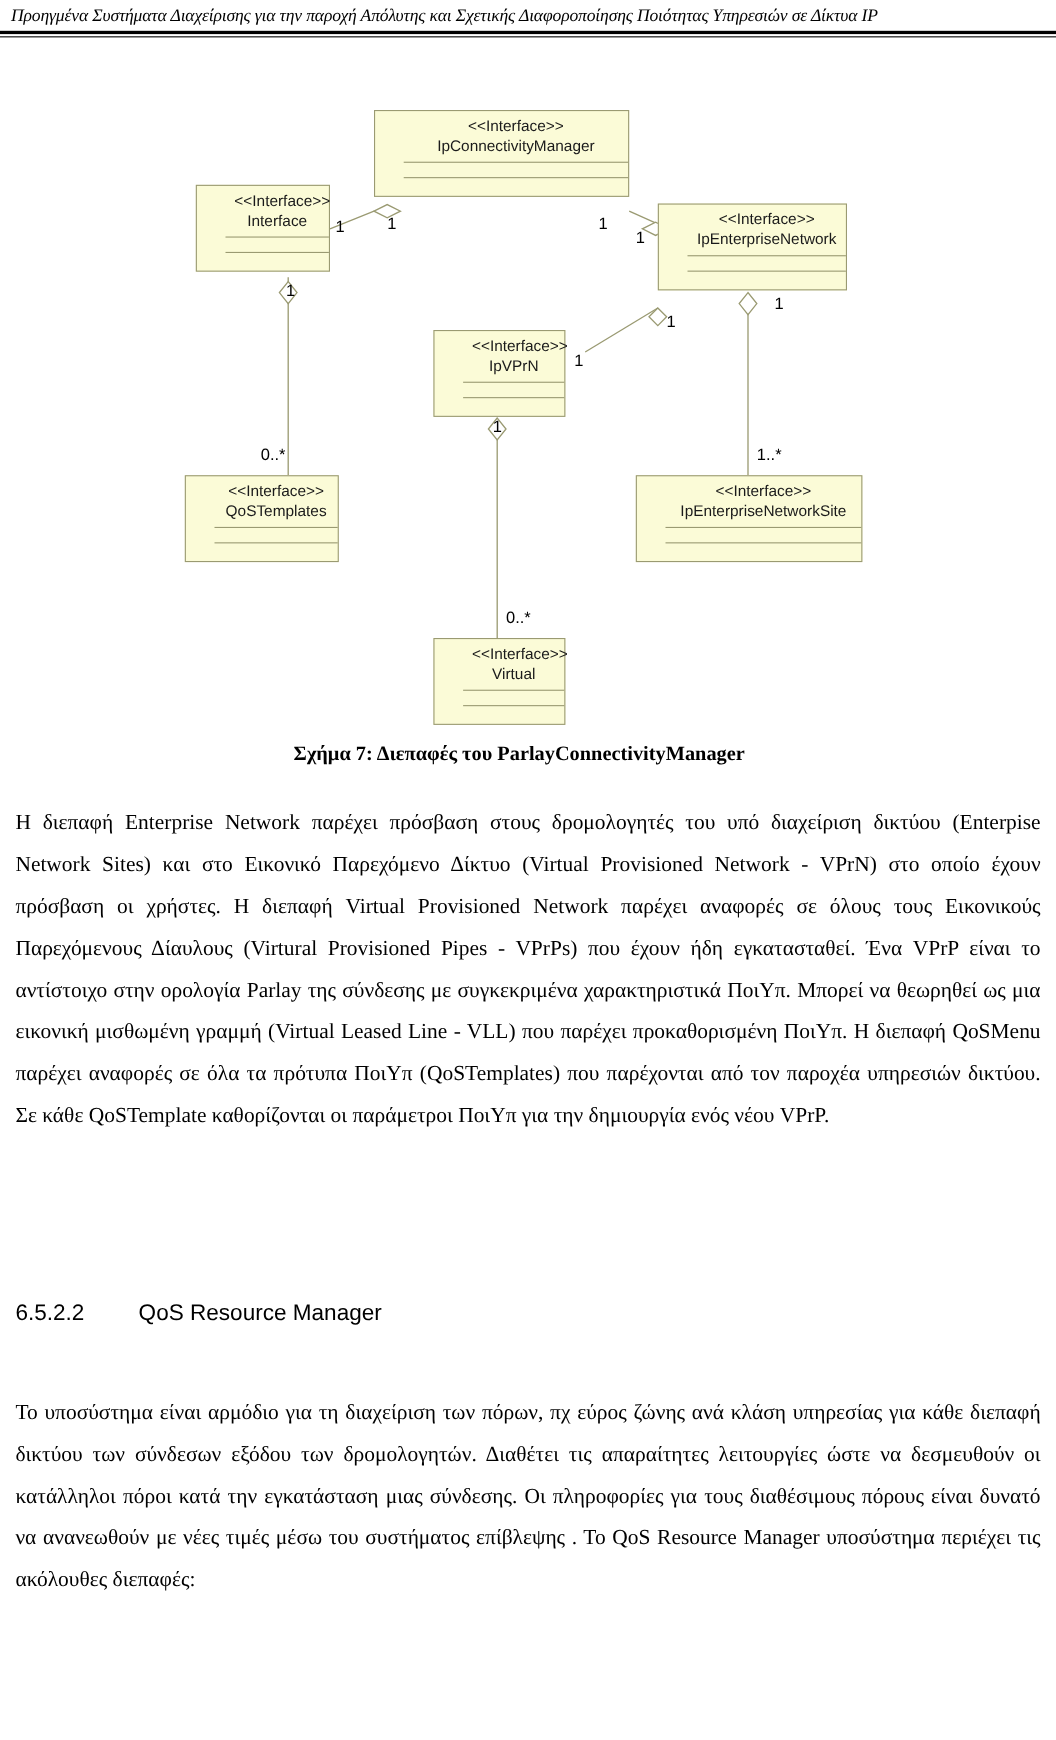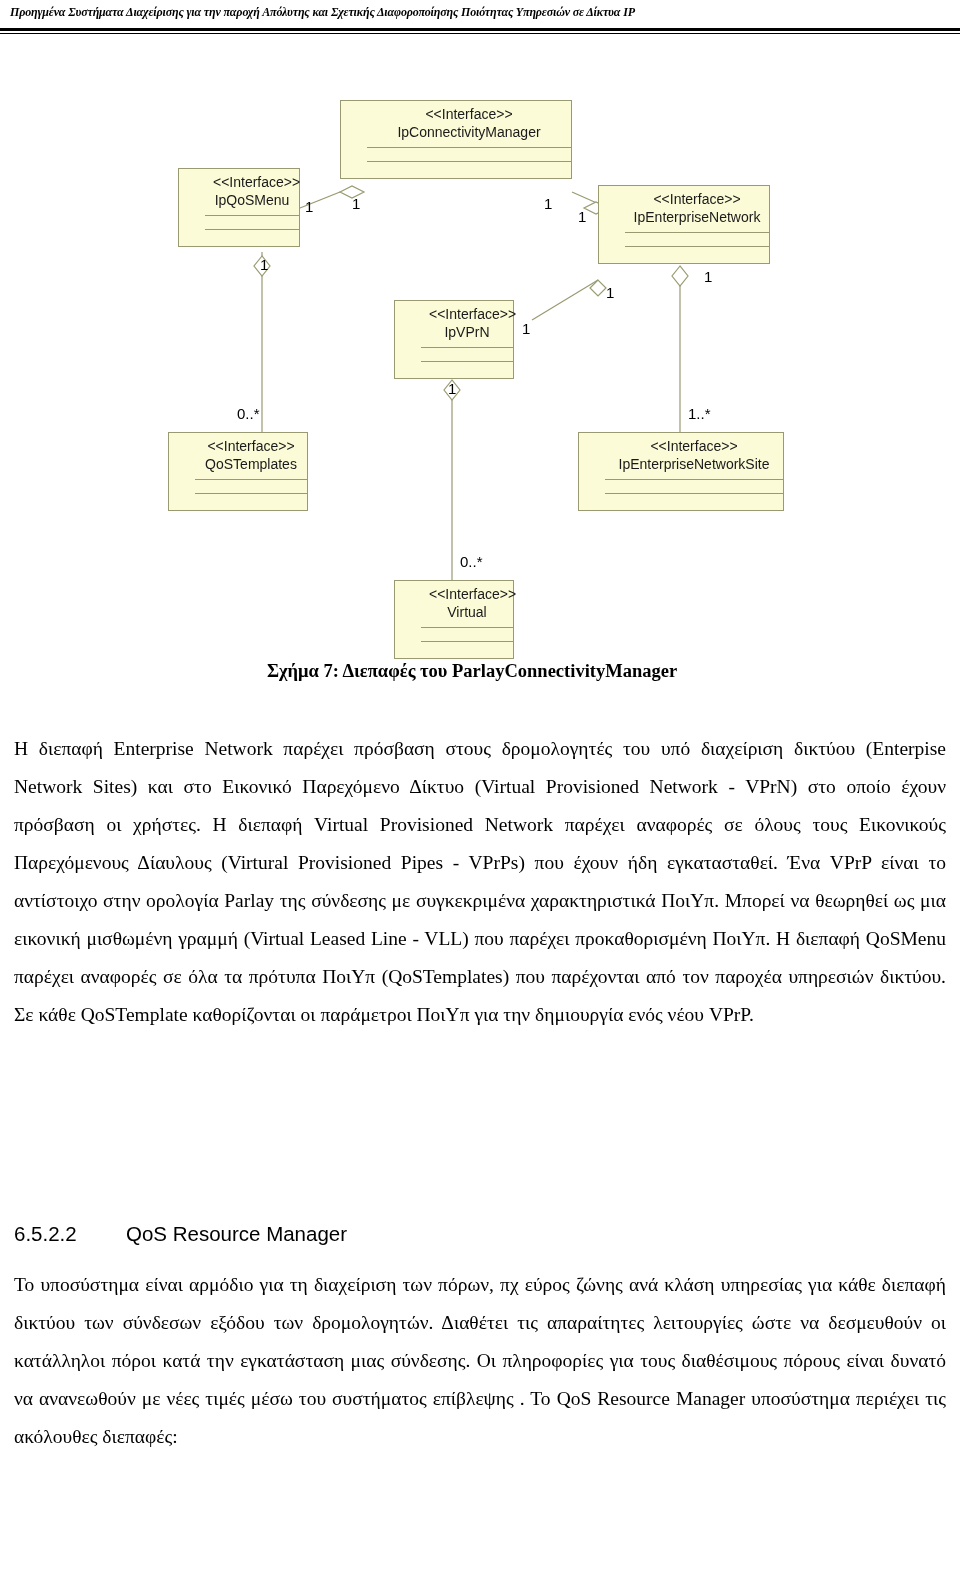--- a/index.html
+++ b/index.html
@@ -20,23 +20,23 @@
   #running-header {
     position: absolute;
     left: 0;
     top: 0;
     width: 960px;
     box-sizing: border-box;
     padding: 6px 8px 4px 10px;
   }
   #running-header .hdr-text {
     font-family: "Liberation Serif", serif;
-    font-weight: bold;
+    font-weight: normal;
     font-style: italic;
-    font-size: 12px;
+    font-size: 16px;
     letter-spacing: -0.15px;
     white-space: nowrap;
     line-height: 1.1;
   }
   #header-rule {
     position: absolute;
     left: 0;
     top: 28px;
     width: 960px;
     height: 3px;
@@ -93,21 +93,21 @@
     position: absolute;
     left: 0; top: 0;
     width: 960px; height: 580px;
     pointer-events: none;
   }
 
   
   #figure-caption {
     position: absolute;
     left: 0;
-    top: 661px;
+    top: 676px;
     width: 944px;
     text-align: center;
     font-family: "Liberation Serif", serif;
     font-weight: bold;
     font-size: 18.5px;
   }
 
   
   .body-par {
     position: absolute;
@@ -124,21 +124,20 @@
 
   
   #section-heading {
     position: absolute;
     left: 14px;
     top: 1182px;
     width: 932px;
     font-family: "Liberation Sans", sans-serif;
     font-size: 20.5px;
     color: #000;
-    margin-top: 40px;
   }
   #section-heading .sec-num {
     display: inline-block;
     width: 112px;
   }
 
   
   #page-number {
     position: absolute;
     left: 14px;
@@ -189,21 +188,21 @@
       <span class="uml-stereotype">&lt;&lt;Interface&gt;&gt;</span>
       <span class="uml-classname">IpConnectivityManager</span>
     </div>
     <div class="uml-compartment"></div>
     <div class="uml-compartment tall"></div>
   </div>
 
   <div class="uml-class" style="left:178px; top:88px; width:122px;">
     <div class="uml-name-compartment">
       <span class="uml-stereotype">&lt;&lt;Interface&gt;&gt;</span>
-      <span class="uml-classname">IpQoSMenu</span>
+      <span class="uml-classname">Interface</span>
     </div>
     <div class="uml-compartment"></div>
     <div class="uml-compartment tall"></div>
   </div>
 
   <div class="uml-class" style="left:598px; top:105px; width:172px;">
     <div class="uml-name-compartment">
       <span class="uml-stereotype">&lt;&lt;Interface&gt;&gt;</span>
       <span class="uml-classname">IpEnterpriseNetwork</span>
     </div>

